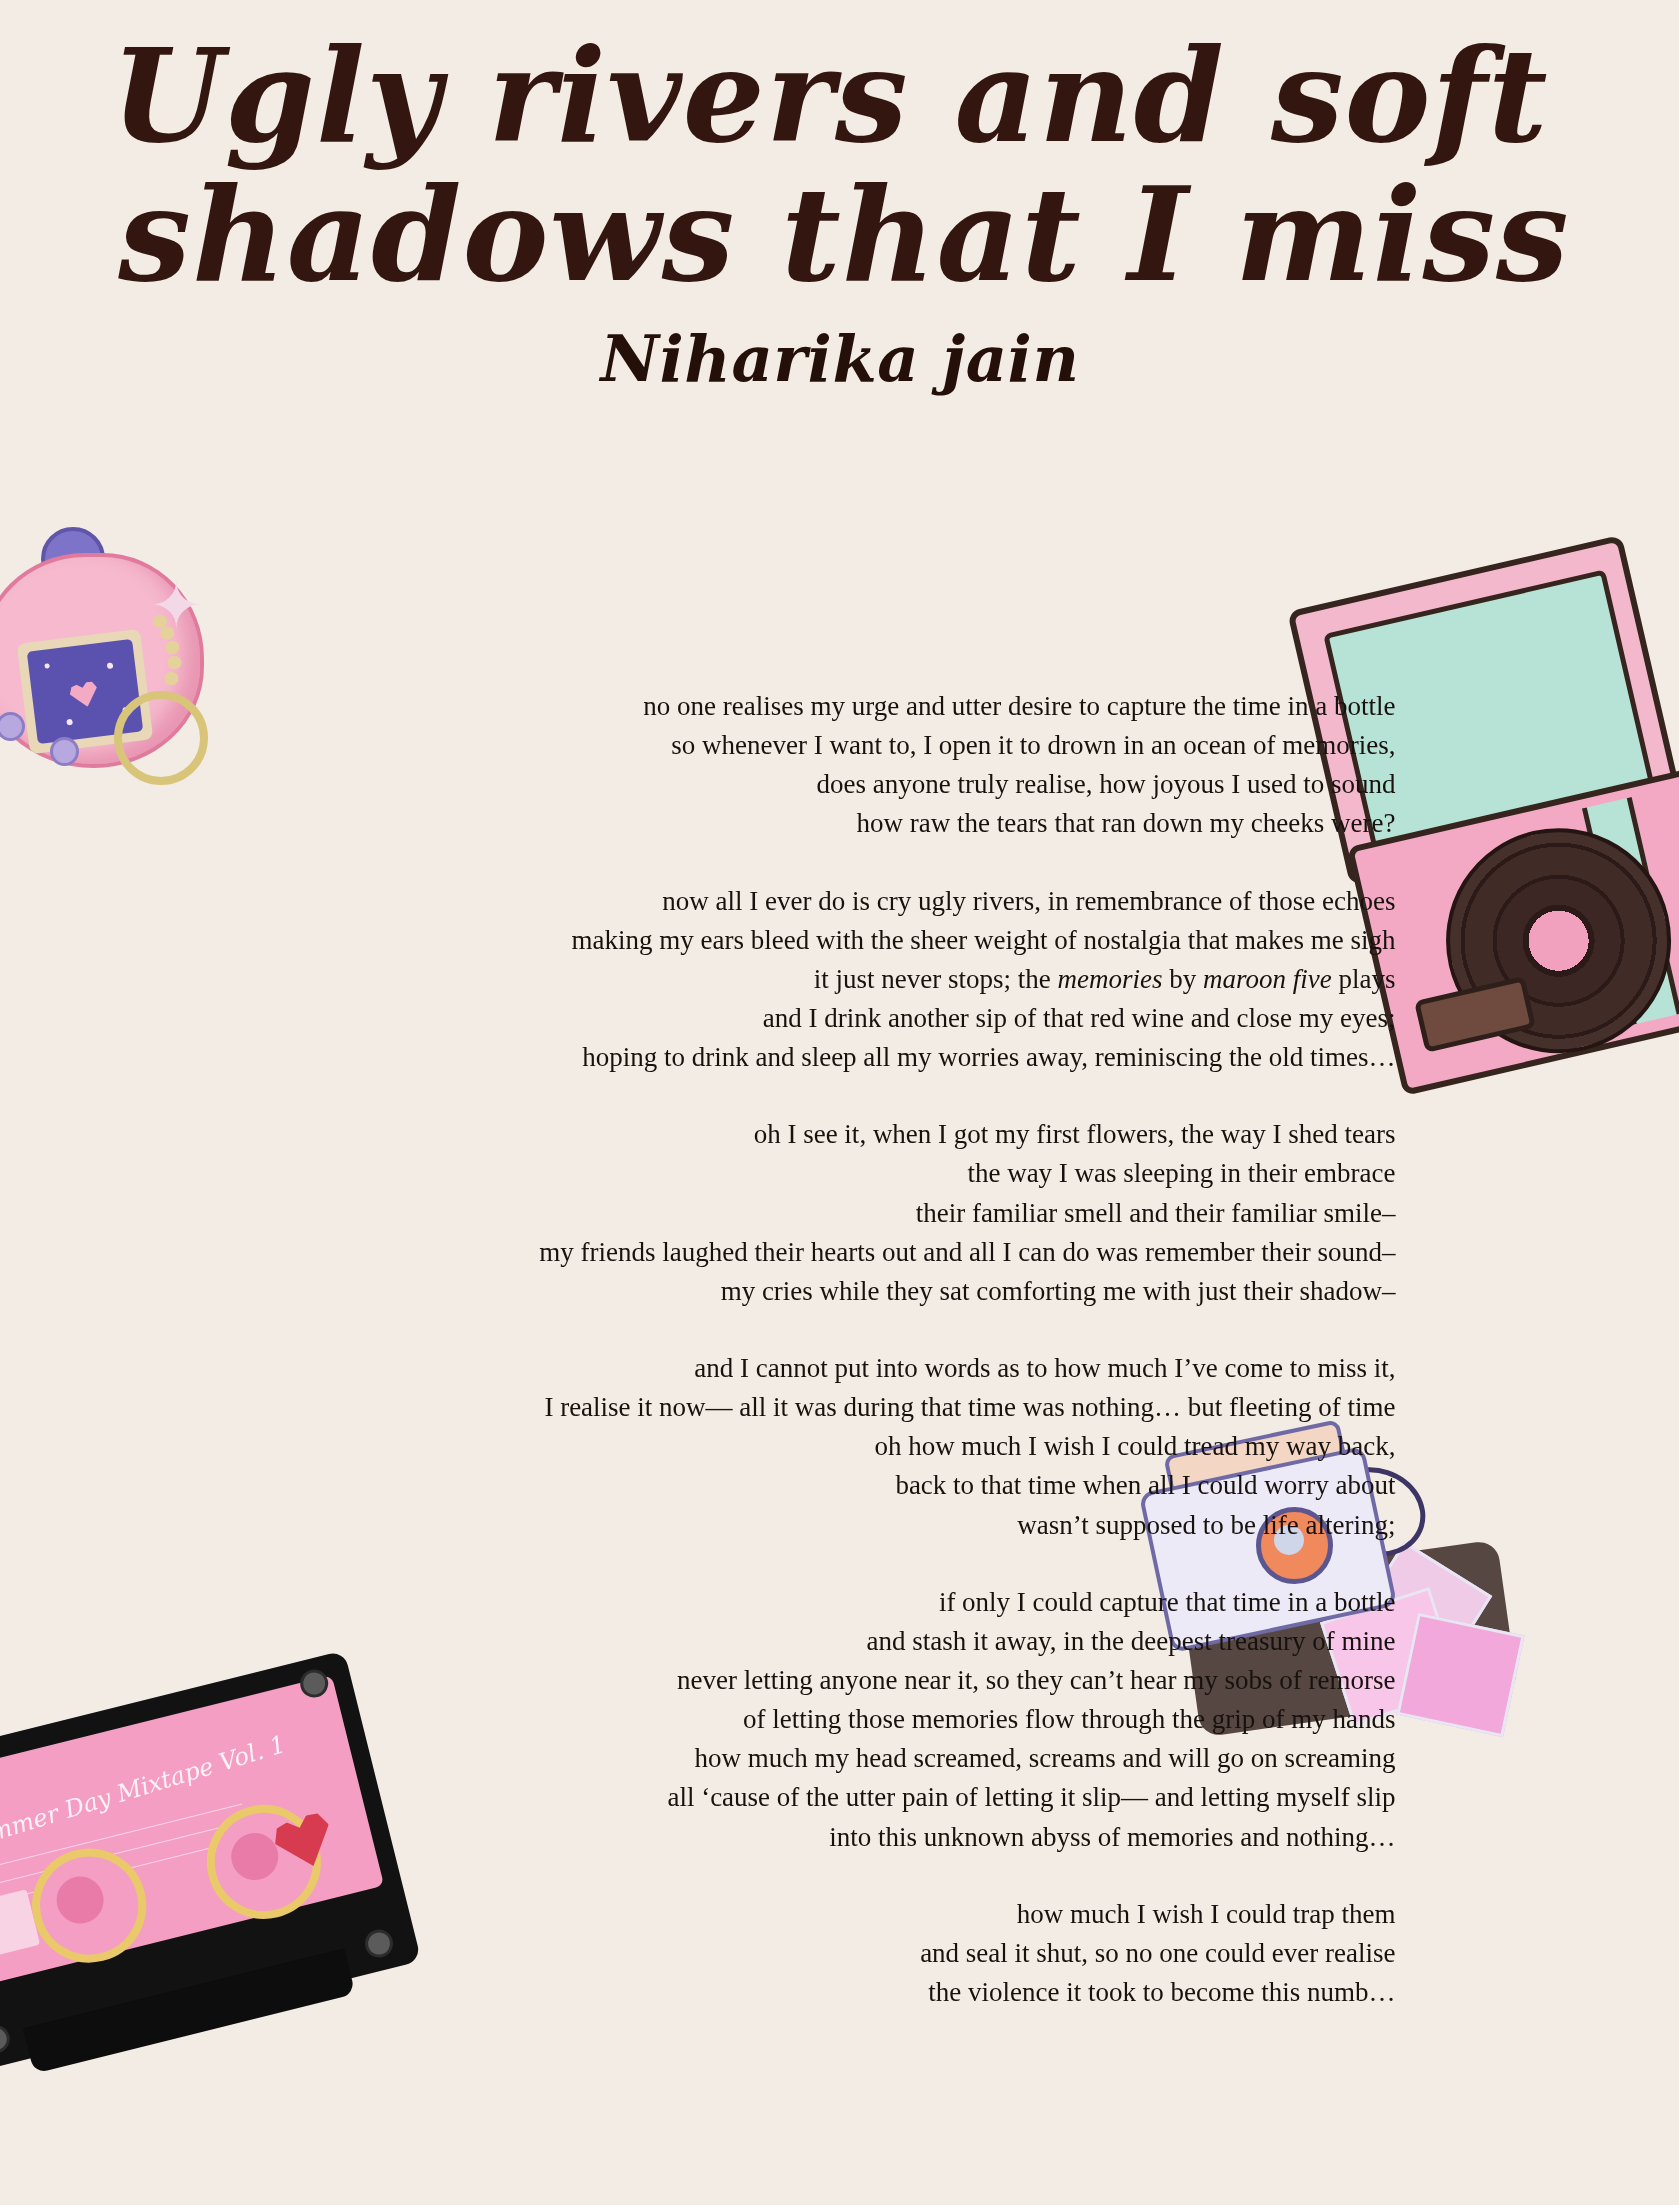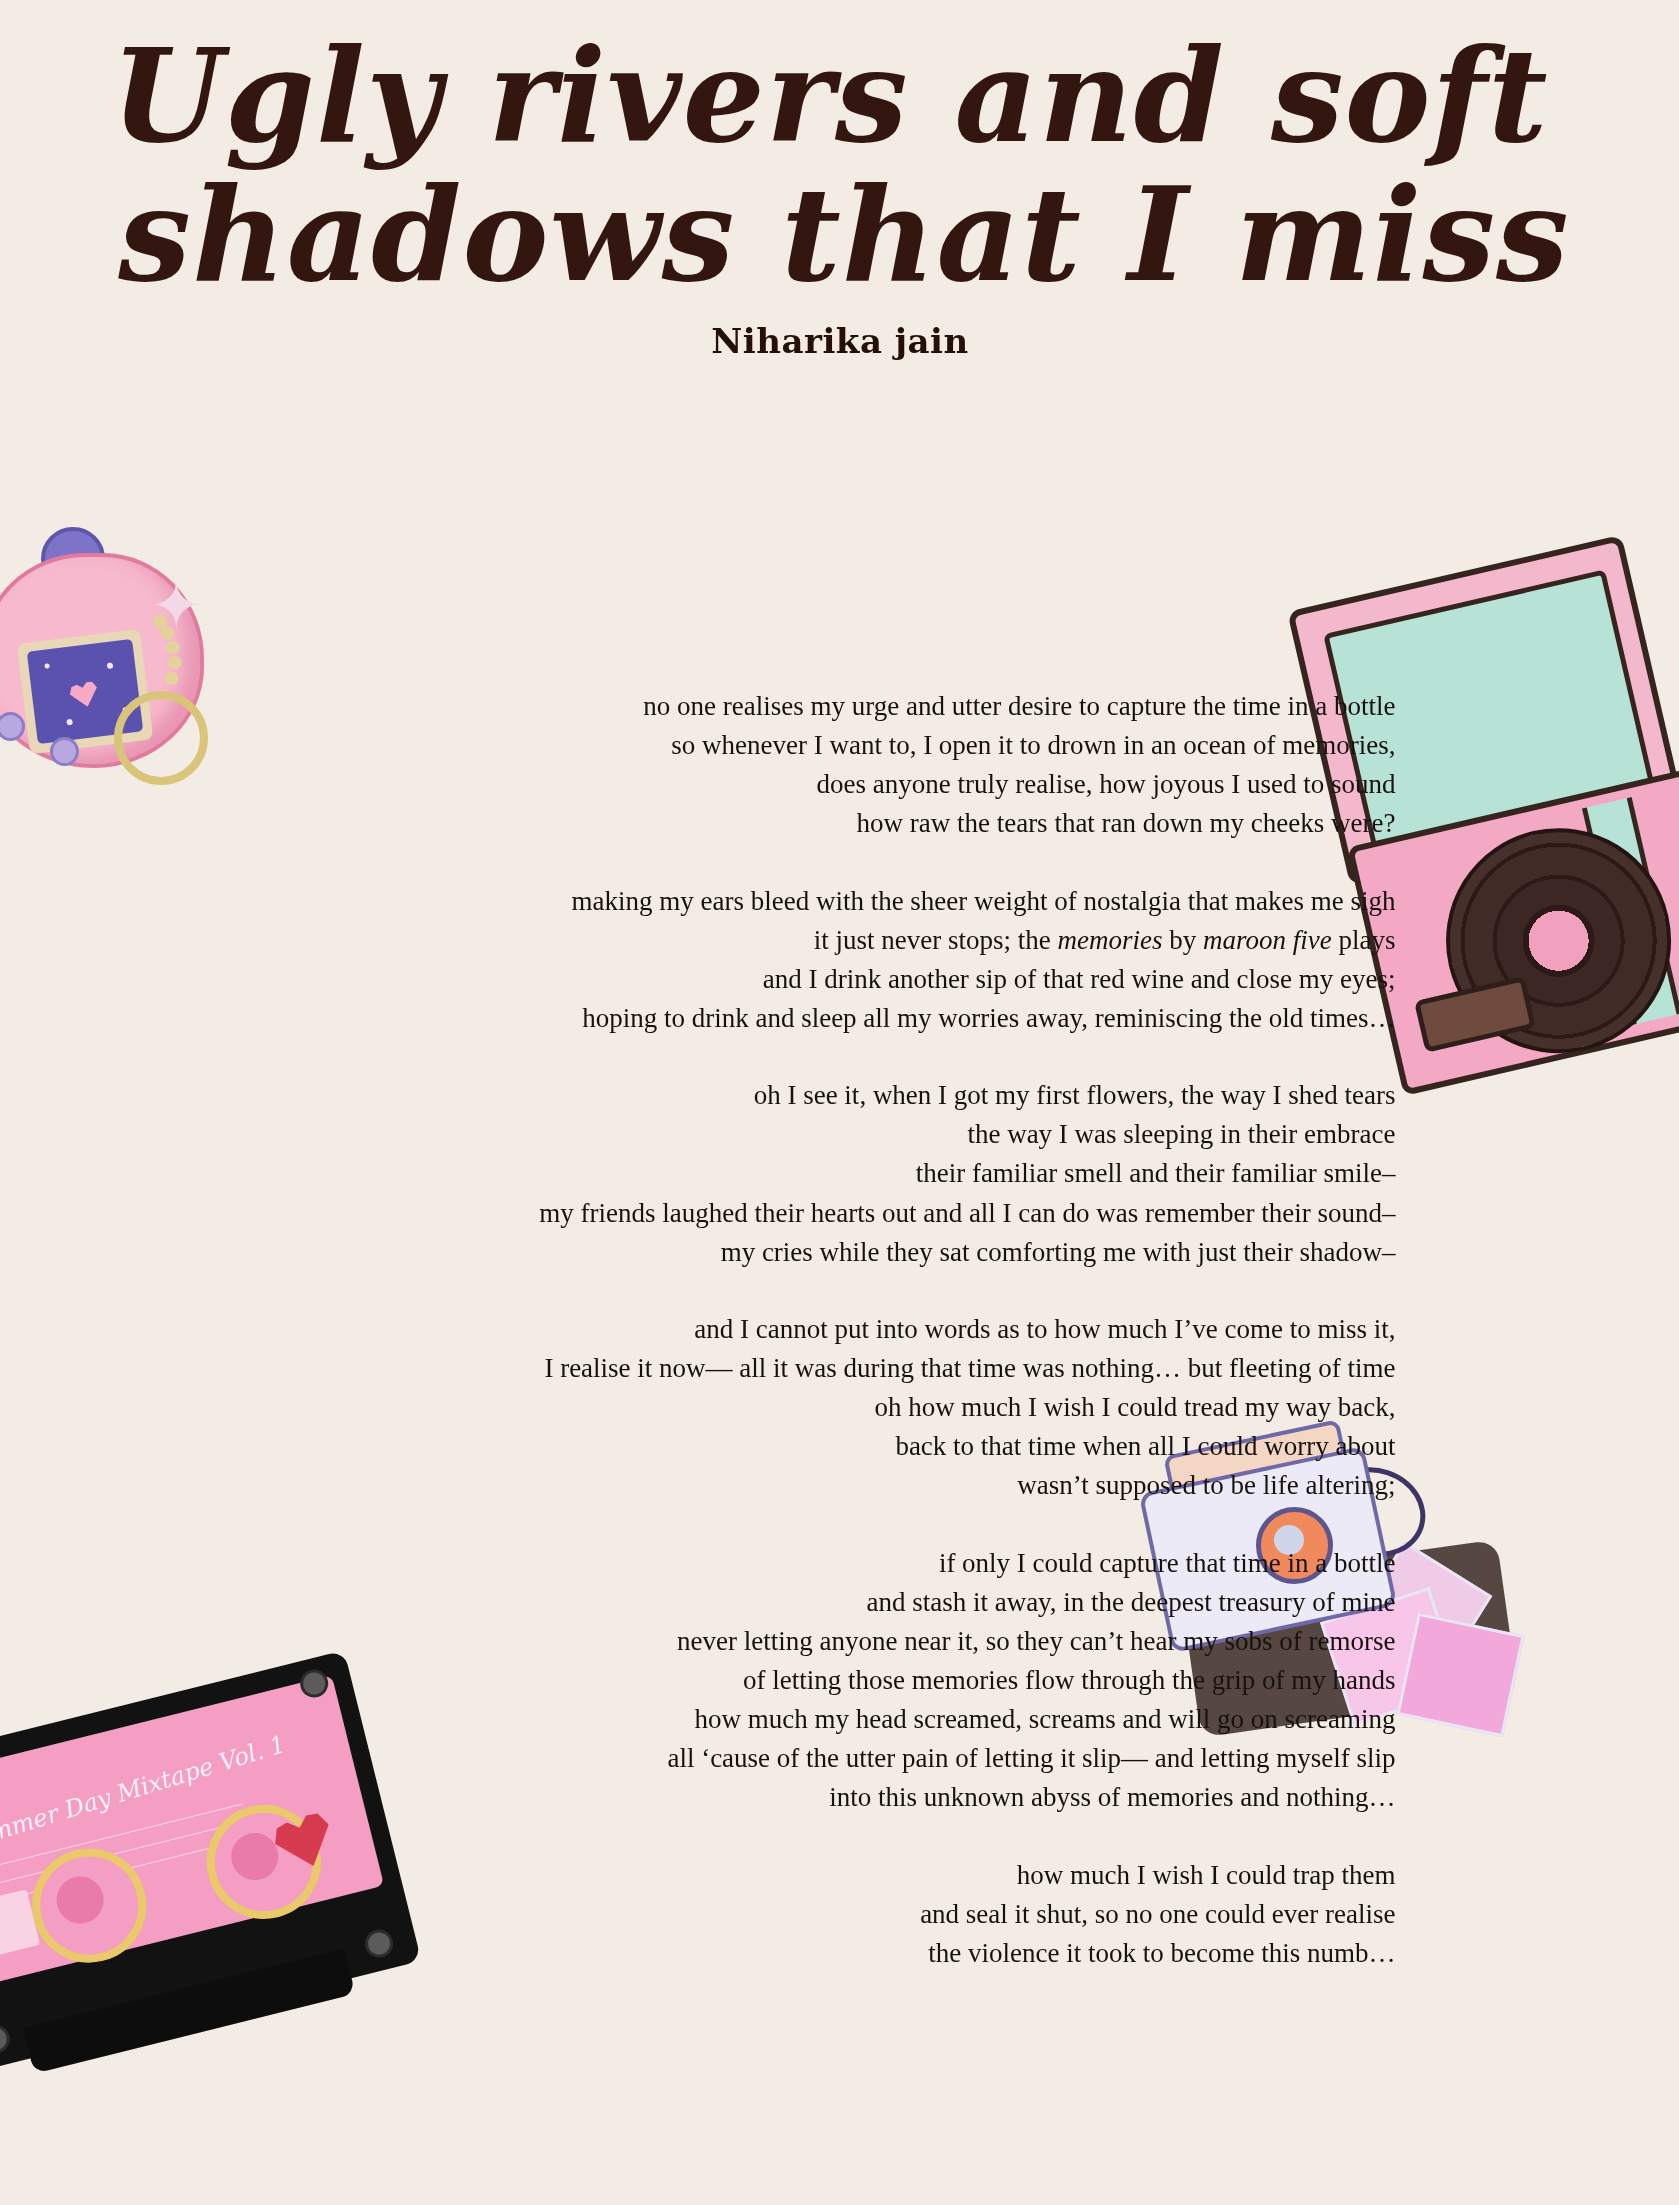--- a/index.html
+++ b/index.html
@@ -40,22 +40,23 @@
     font-size: 129px;
     line-height: 1.0;
     letter-spacing: 1px;
     white-space: nowrap;
   }
   .title-line.l1 { padding-right: 20px; }
   .title-line.l2 { margin-top: 10.3px; padding-left: 8px; }
   .author {
     font-family: "DejaVu Serif", serif;
     font-weight: 700;
+    font-style: italic;
     color: #241009;
-    font-size: 34px;
+    font-size: 64px;
     margin-top: 22px;
     letter-spacing: 0.5px;
   }
 
   
   .poem {
     position: absolute;
     top: 687px;
     left: 50%;
     transform: translateX(-50%);
@@ -462,20 +463,21 @@
   <div class="poem">
 
     <div class="stanza">
       <div class="line">no one realises my urge and utter desire to capture the time in a bottle</div>
       <div class="line">so whenever I want to, I open it to drown in an ocean of memories,</div>
       <div class="line">does anyone truly realise, how joyous I used to sound</div>
       <div class="line">how raw the tears that ran down my cheeks were?</div>
     </div>
 
     <div class="stanza">
+      <div class="line">now all I ever do is cry ugly rivers, in remembrance of those echoes</div>
       <div class="line">making my ears bleed with the sheer weight of nostalgia that makes me sigh</div>
       <div class="line">
         <span>it just never stops; the </span><em>memories</em><span> by </span><em>maroon five</em><span> plays</span>
       </div>
       <div class="line">and I drink another sip of that red wine and close my eyes;</div>
       <div class="line">hoping to drink and sleep all my worries away, reminiscing the old times…</div>
     </div>
 
     <div class="stanza">
       <div class="line">oh I see it, when I got my first flowers, the way I shed tears</div>

